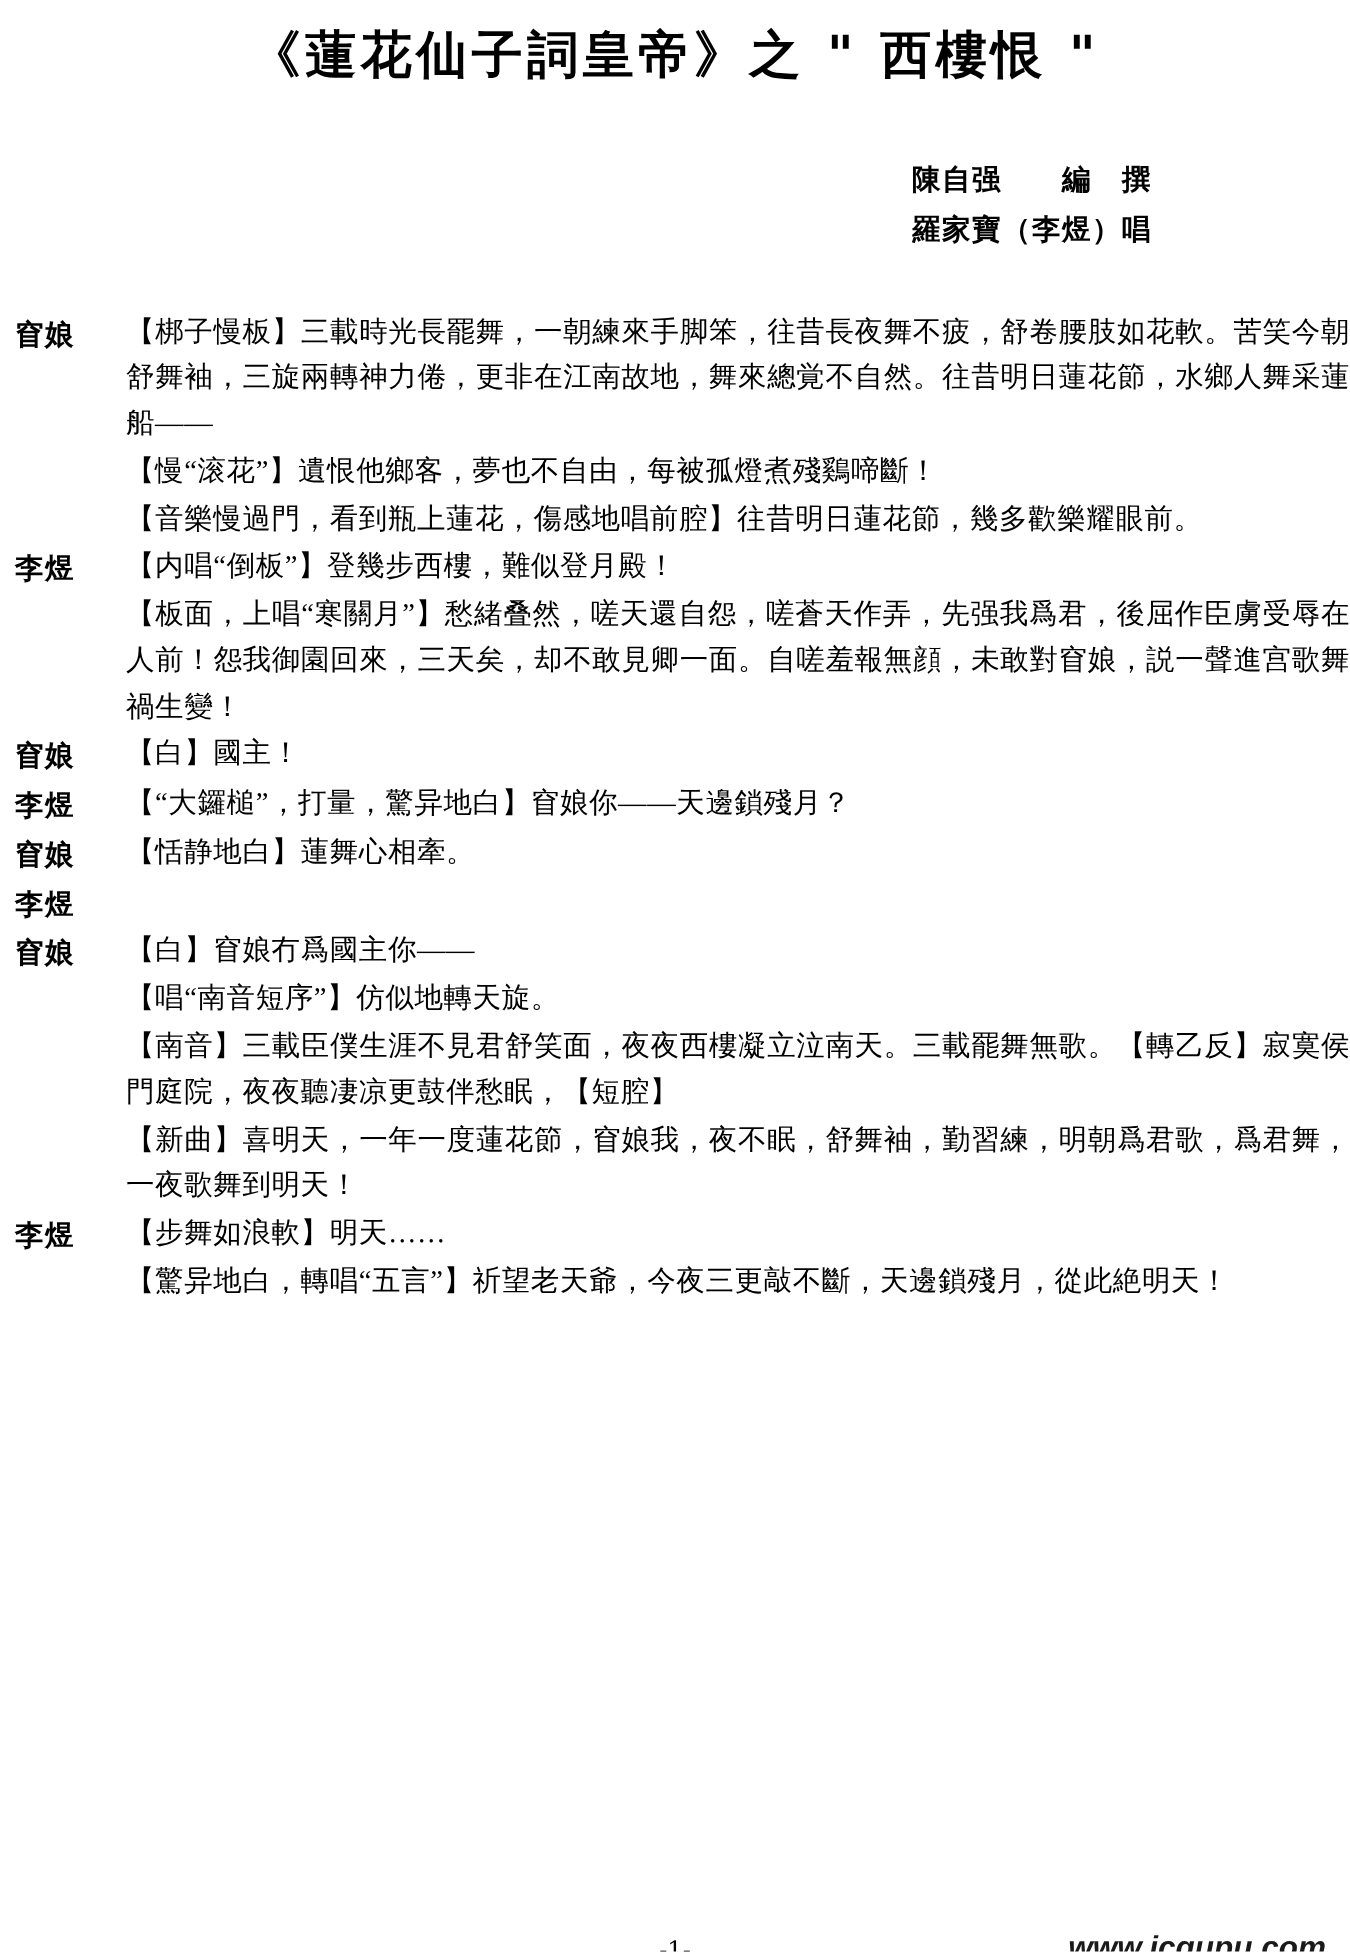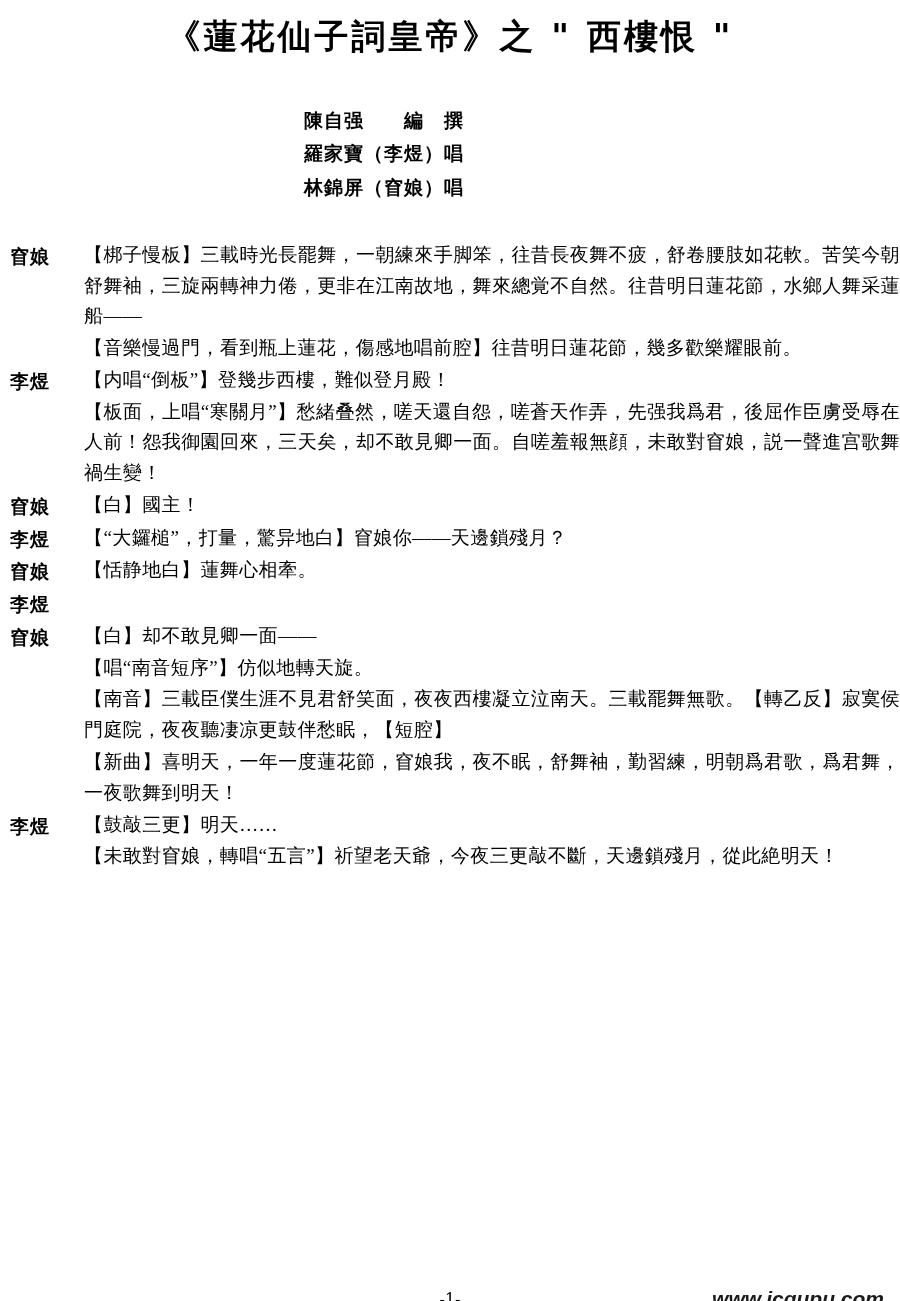--- a/index.html
+++ b/index.html
@@ -34,21 +34,20 @@
   .credits {
     margin-top: 44px;
     padding-right: 132px;
     text-align: right;
     font-size: 19px;
     line-height: 1.75;
     font-weight: bold;
   }
   .credits div {
     letter-spacing: 1px;
-    text-align: center;
   }
   .body {
     margin-top: 36px;
     padding-left: 10px;
   }
   .block {
     display: flex;
     align-items: flex-start;
     margin-bottom: 1px;
   }
@@ -99,29 +98,29 @@
 </head>
 <body>
 
 <div class="page">
 
   <div class="title">《蓮花仙子詞皇帝》之 " 西樓恨 "</div>
 
   <div class="credits">
     <div>陳自强　　編　撰</div>
     <div>羅家寶（李煜）唱</div>
-    <div>林錦屏（窅娘）唱</div>
   </div>
 
   <div class="body">
 
     <div class="block">
       <div class="speaker">窅娘</div>
       <div class="lines">
         <p>【梆子慢板】三載時光長罷舞，一朝練來手脚笨，往昔長夜舞不疲，舒卷腰肢如花軟。苦笑今朝舒舞袖，三旋兩轉神力倦，更非在江南故地，舞來總覚不自然。往昔明日蓮花節，水鄉人舞采蓮船——</p>
+        <p>【慢“滚花”】遺恨他鄉客，夢也不自由，每被孤燈煮殘鷄啼斷！</p>
         <p>【音樂慢過門，看到瓶上蓮花，傷感地唱前腔】往昔明日蓮花節，幾多歡樂耀眼前。</p>
       </div>
     </div>
 
     <div class="block">
       <div class="speaker">李煜</div>
       <div class="lines">
         <p>【内唱“倒板”】登幾步西樓，難似登月殿！</p>
         <p>【板面，上唱“寒關月”】愁緒叠然，嗟天還自怨，嗟蒼天作弄，先强我爲君，後屈作臣虜受辱在人前！怨我御園回來，三天矣，却不敢見卿一面。自嗟羞報無顔，未敢對窅娘，説一聲進宫歌舞禍生變！</p>
       </div>
@@ -148,32 +147,32 @@
       </div>
     </div>
 
     <div class="block">
       <div class="speaker">李煜</div>
     </div>
 
     <div class="block">
       <div class="speaker">窅娘</div>
       <div class="lines">
-        <p>【白】却不敢見卿一面——</p>
+        <p>【白】窅娘冇爲國主你——</p>
         <p>【唱“南音短序”】仿似地轉天旋。</p>
         <p>【南音】三載臣僕生涯不見君舒笑面，夜夜西樓凝立泣南天。三載罷舞無歌。【轉乙反】寂寞侯門庭院，夜夜聽凄凉更鼓伴愁眠，【短腔】</p>
         <p>【新曲】喜明天，一年一度蓮花節，窅娘我，夜不眠，舒舞袖，勤習練，明朝爲君歌，爲君舞，一夜歌舞到明天！</p>
       </div>
     </div>
 
     <div class="block">
       <div class="speaker">李煜</div>
       <div class="lines">
-        <p>【鼓敲三更】明天……</p>
-        <p>【未敢對窅娘，轉唱“五言”】祈望老天爺，今夜三更敲不斷，天邊鎖殘月，從此絶明天！</p>
+        <p>【步舞如浪軟】明天……</p>
+        <p>【驚异地白，轉唱“五言”】祈望老天爺，今夜三更敲不斷，天邊鎖殘月，從此絶明天！</p>
       </div>
     </div>
 
   </div>
 
   <div class="footer-page">-1-</div>
   <div class="watermark">www.jcqupu.com</div>
 
 </div>
 

